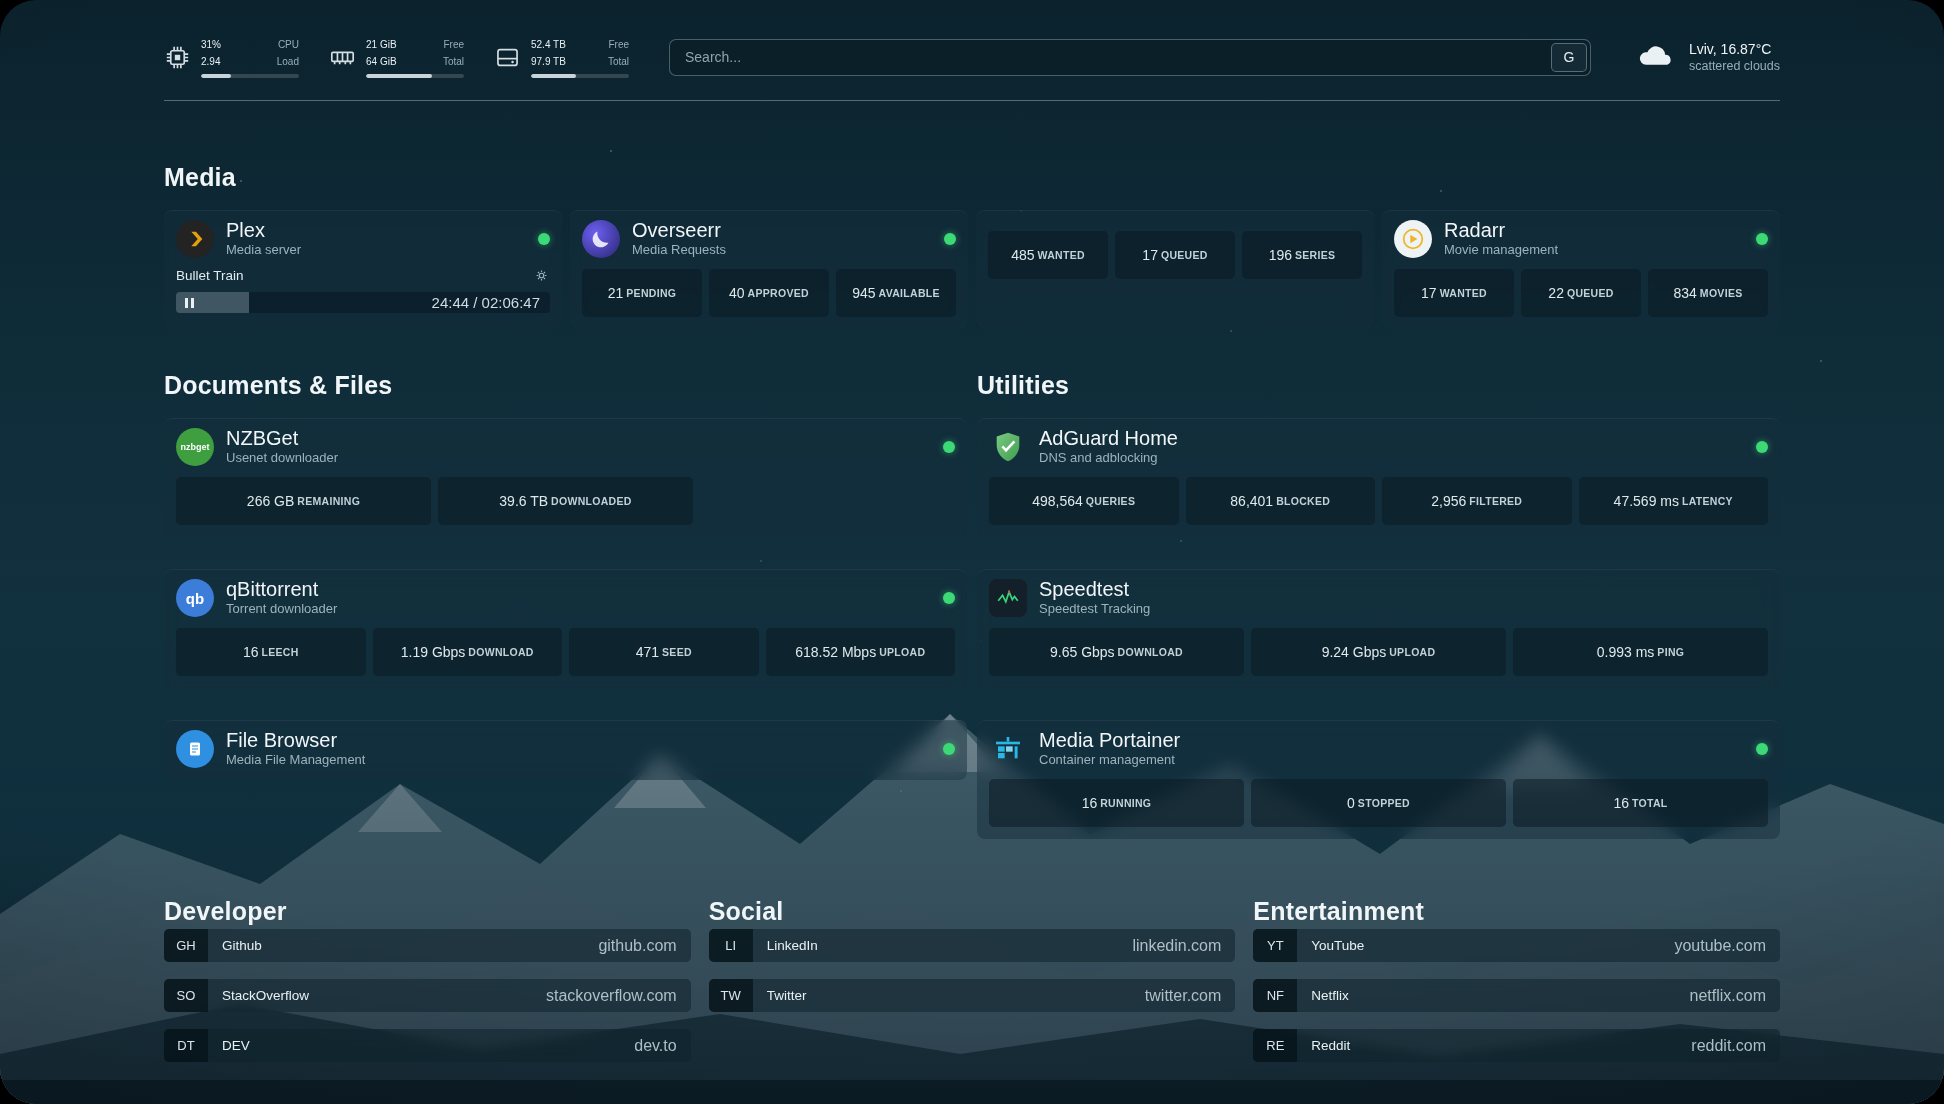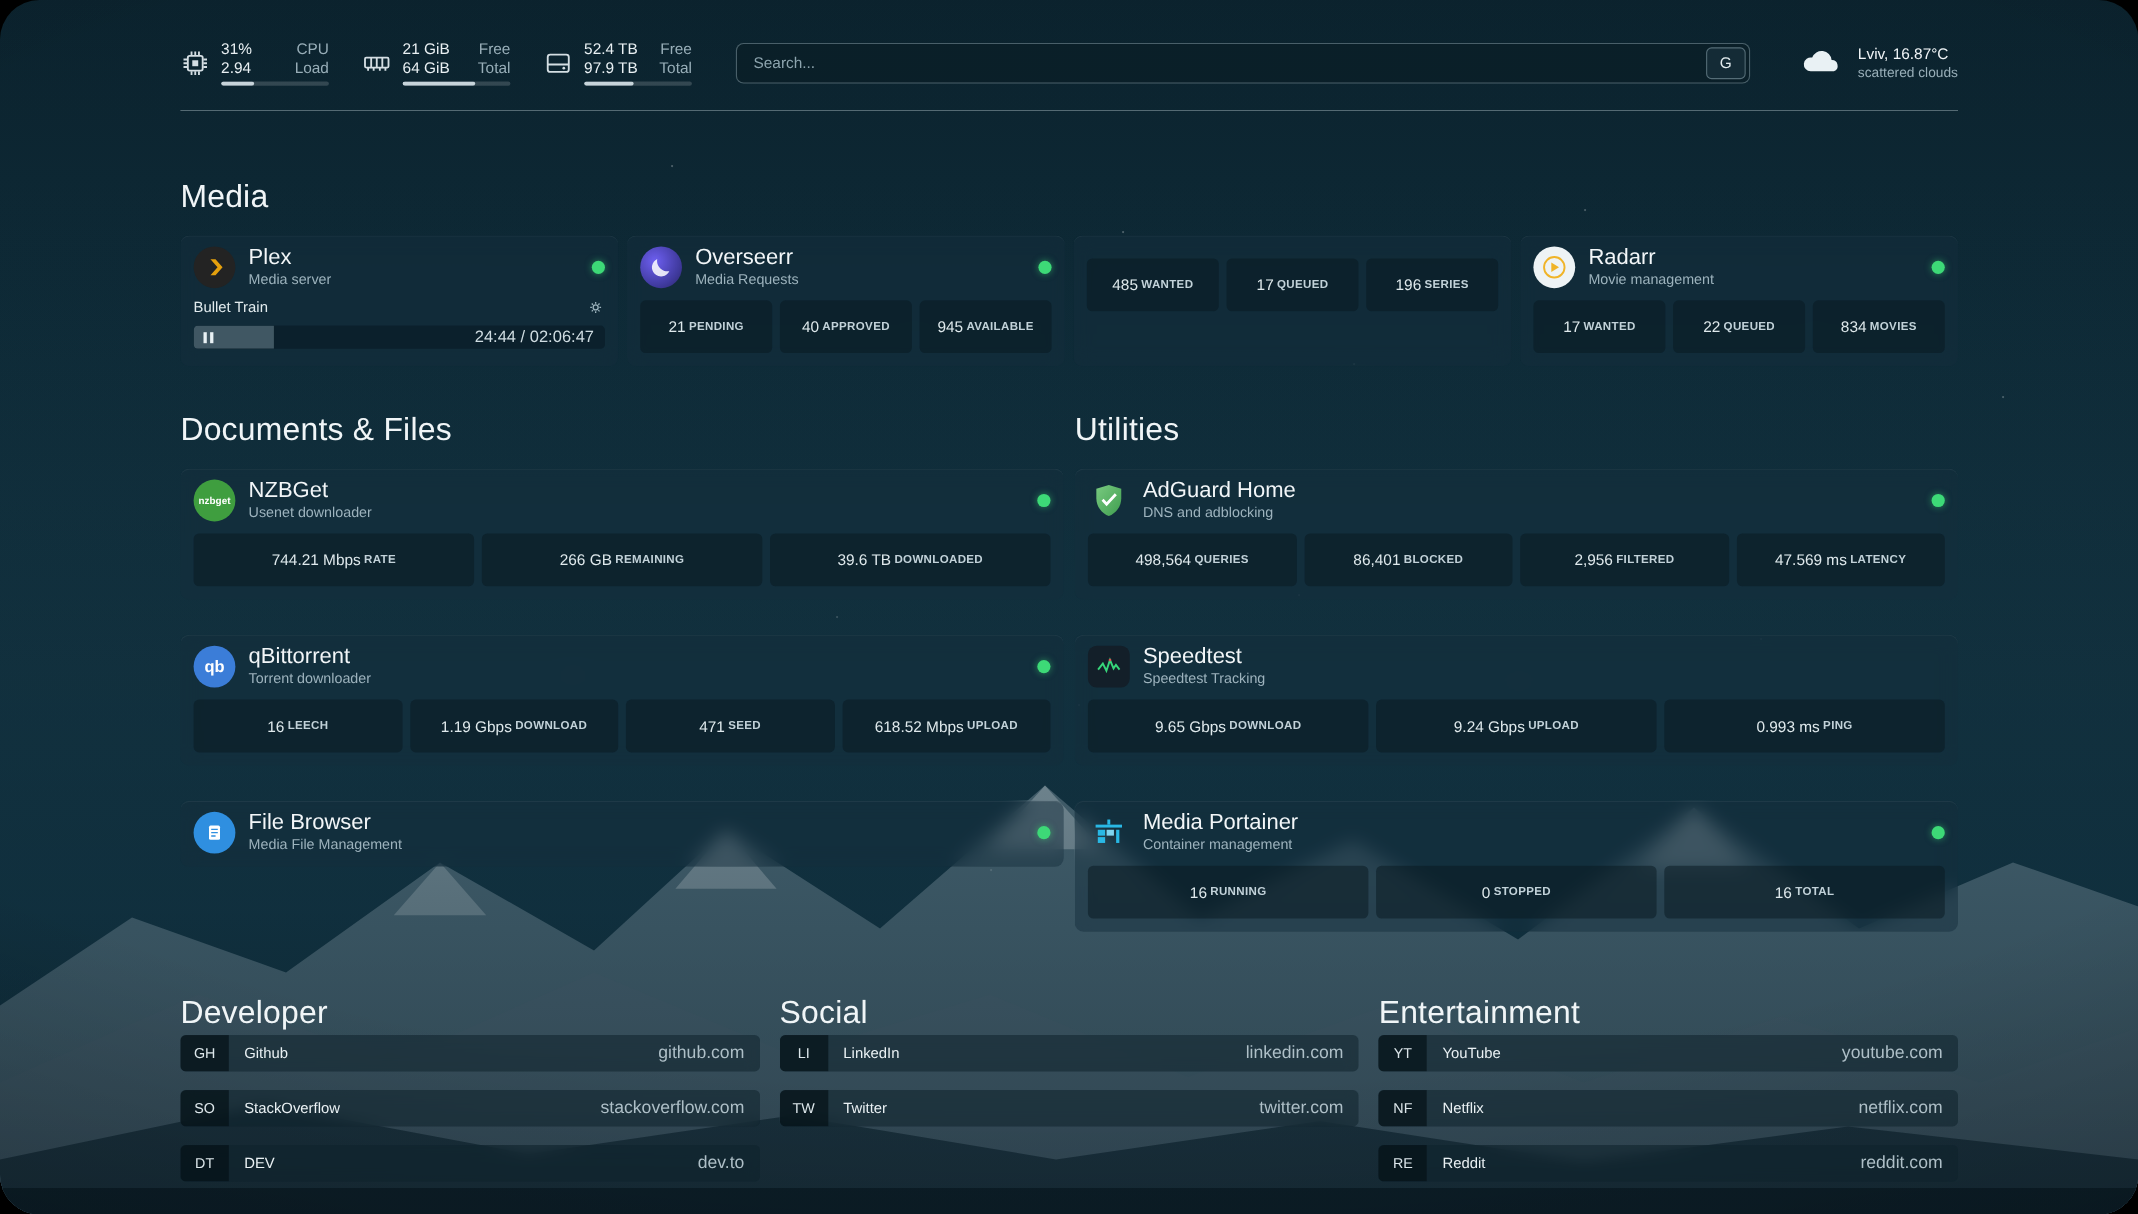--- a/index.html
+++ b/index.html
@@ -23,42 +23,42 @@
 
   .content { position:relative; width:1616px; margin:0 auto; padding-top:36px; z-index:2; }
 
   
   .topbar { display:flex; align-items:center; }
   .resources { display:flex; gap:30px; }
   .widget { display:flex; align-items:center; gap:10px; }
   .w-icon { color:#d4dee3; display:flex; }
   .w-icon svg { width:27px; height:27px; }
   .w-body { width:98px; }
-  .w-row { display:flex; justify-content:space-between; font-size:14px; line-height:17px; }
+  .w-row { display:flex; justify-content:space-between; font-size:10px; line-height:17px; }
   .w-val { color:#e9f0f3; }
   .w-lab { color:#98aeb8; }
   .w-bar { height:4px; background:rgba(255,255,255,0.16); border-radius:2px; margin-top:4px; overflow:hidden; }
   .w-fill { height:100%; background:#c7d4da; border-radius:2px; }
 
   .search { flex:1; margin:0 44px 0 40px; position:relative; }
   .search input { width:100%; height:37px; background:rgba(9,26,34,0.45); border:1px solid rgba(150,175,185,0.45);
     border-radius:7px; color:#e4edf0; padding:0 56px 0 15px; font-size:14px; font-family:"Liberation Sans", sans-serif; outline:none; }
   .search input::placeholder { color:#8da4ae; }
   .search-btn { position:absolute; right:4px; top:4px; bottom:4px; width:36px; background:rgba(22,44,55,0.92);
     border:1px solid rgba(150,175,185,0.5); border-radius:5px; color:#e4edf0; font-size:14px; cursor:pointer; }
 
   .weather { display:flex; align-items:center; gap:12px; margin-left:auto; }
   .weather svg { width:42px; height:30px; }
   .wx-loc { font-size:14px; color:#f0f5f7; line-height:18px; }
   .wx-cond { font-size:12.5px; color:#98aeb8; line-height:16px; }
 
   .divider { margin-top:22px; border-bottom:1px solid rgba(220,235,240,0.35); }
 
   
-  .section-title { font-size:29px; font-weight:400; color:#f0f5f7; letter-spacing:.2px; }
+  .section-title { font-size:25px; font-weight:700; color:#f0f5f7; letter-spacing:.2px; }
   .media-title { margin-top:62px; }
   .cards-4 { display:grid; grid-template-columns:repeat(4,1fr); gap:8px; margin-top:18px; }
 
   .card { background:rgba(20,47,60,0.48); border-radius:8px; padding:10px 12px 12px; -webkit-backdrop-filter:blur(8px); backdrop-filter:blur(8px);
     box-shadow:inset 0 1px 0 rgba(255,255,255,0.05); }
   .card-header { display:flex; align-items:center; gap:12px; }
   .svc-icon { width:38px; height:38px; flex:none; display:flex; align-items:center; justify-content:center; }
   .icon-circle { border-radius:50%; width:38px; height:38px; display:flex; align-items:center; justify-content:center; }
   .svc-meta { min-width:0; }
   .svc-name { font-size:20px; color:#f2f6f8; font-weight:500; line-height:20px; }
@@ -330,24 +330,20 @@
               <span class="svc-icon icon-circle" style="background:#3f9e3f;">
                 <span class="icon-text" style="font-size:9px;">nzbget</span>
               </span>
               <div class="svc-meta">
                 <div class="svc-name">NZBGet</div>
                 <div class="svc-desc">Usenet downloader</div>
               </div>
               <span class="status-dot"></span>
             </div>
             <div class="stats-row cols-3">
-              <div class="stat">
-                <span class="stat-value">744.21 Mbps</span>
-                <span class="stat-label">RATE</span>
-              </div>
               <div class="stat">
                 <span class="stat-value">266 GB</span>
                 <span class="stat-label">REMAINING</span>
               </div>
               <div class="stat">
                 <span class="stat-value">39.6 TB</span>
                 <span class="stat-label">DOWNLOADED</span>
               </div>
             </div>
           </div>

